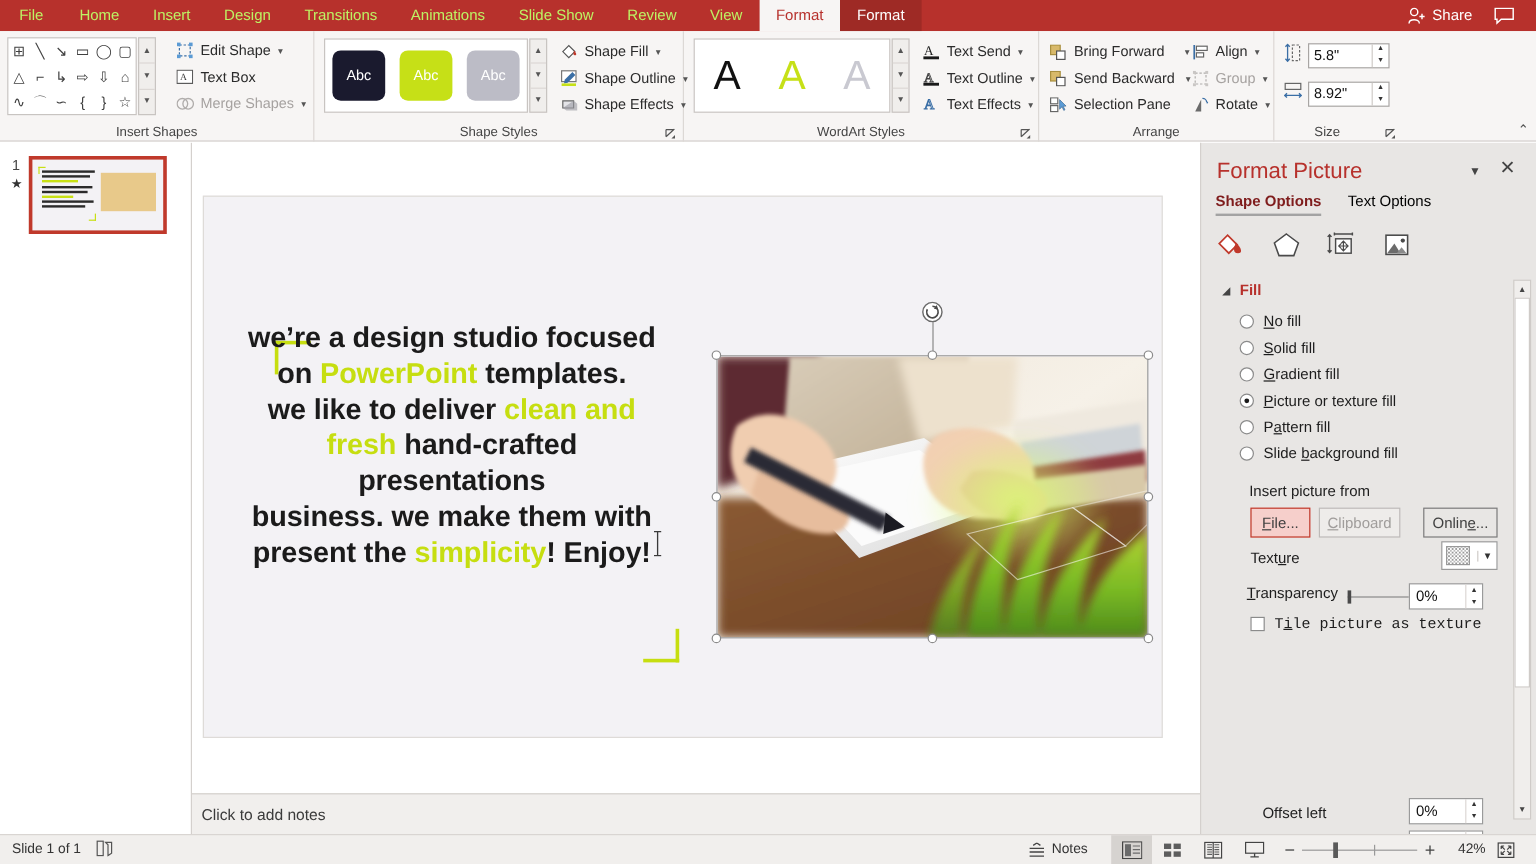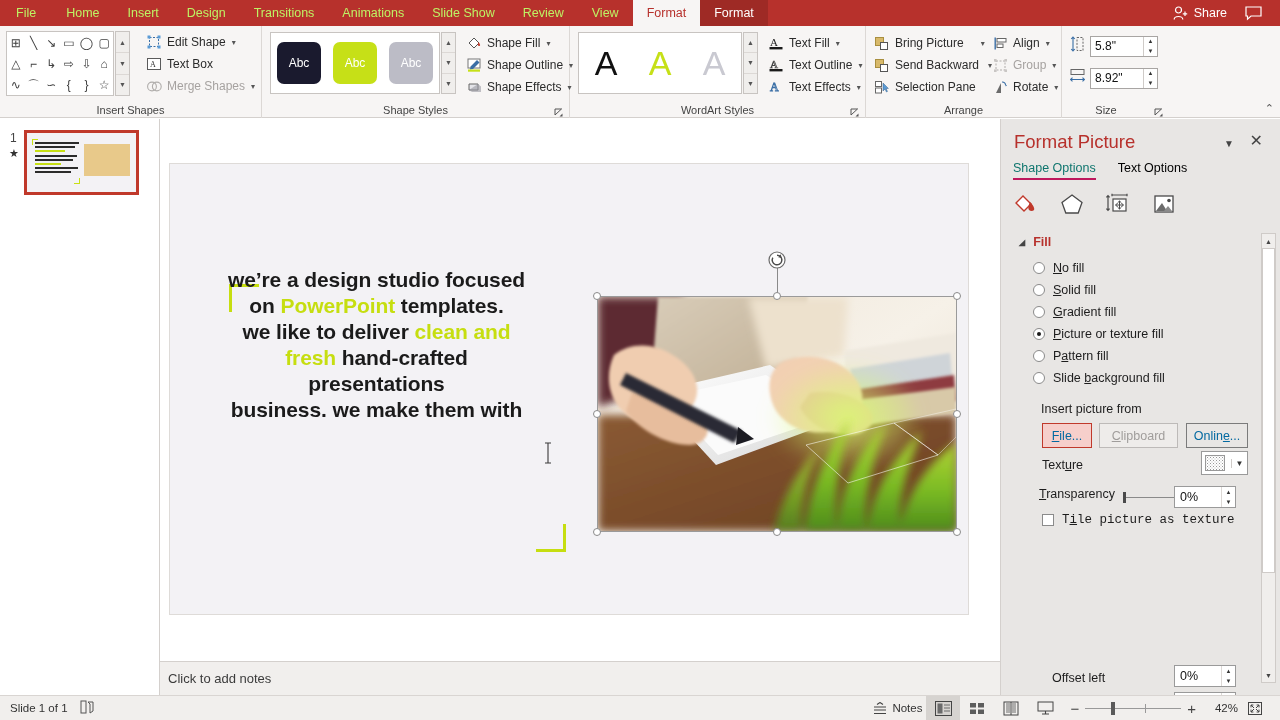--- a/index.html
+++ b/index.html
@@ -191,21 +191,21 @@
     position: absolute; left: 160px; top: 119px; width: 840px; height: 542px;
     background: #ffffff;
   }
   .slide {
     position: absolute; left: 9px; top: 44px; width: 800px; height: 452px;
     background: #f3f2f5;
     border: 1px solid #dedbd8;
   }
   .slide-text {
     position: absolute; left: 34px; top: 103px; width: 345px;
-    text-align: center; font-size: 21px; font-weight: bold;
+    text-align: center; font-size: 24px; font-weight: bold;
     line-height: 1.24; color: #1b1b1b;
     letter-spacing: -0.1px;
   }
   .slide-text .hl { color: #c6de10; }
   .corner-tl2 {
     position: absolute; left: 59px; top: 120px;
     width: 30px; height: 28px;
     border-left: 3px solid #c6de10; border-top: 3px solid #c6de10;
   }
   .corner-br2 {
@@ -261,22 +261,22 @@
   }
   .pane-close {
     position: absolute; right: 17px; top: 14px; font-size: 16px; color: #444;
     line-height: 1;
   }
   .pane-tabs {
     position: absolute; left: 12px; top: 42px; display: flex; gap: 22px;
   }
   .pane-tab { font-size: 12.5px; color: #000000; padding-bottom: 3px; }
   .pane-tab.active {
-    color: #0f766e; font-weight: normal;
-    border-bottom: 2px solid #be185d;
+    color: #7f1d1d; font-weight: bold;
+    border-bottom: 2px solid #a3a3a3;
   }
   .pane-icons {
     position: absolute; left: 10px; top: 72px;
     display: flex; gap: 16px; align-items: center;
   }
   .pane-ico {
     width: 30px; height: 26px; display: flex; align-items: center;
     justify-content: center;
   }
   .pane-body {
@@ -304,21 +304,21 @@
     width: 4px; height: 4px; border-radius: 50%; background: #1a1a1a;
   }
   .lbl-under { text-decoration: none; }
   .lbl-under u { text-decoration: underline; }
 
   .field-label {
     position: absolute; font-size: 12.5px; color: #1d1d1d;
   }
   .pbtn {
     position: absolute; height: 25px; border: 1px solid #7b7b7b;
-    background: #e8e6e4; font-size: 12.5px; color: #0369a1;
+    background: #e8e6e4; font-size: 12.5px; color: #404040;
     display: flex; align-items: center; justify-content: center;
   }
   .pbtn.hot { background: #f6cfcb; border-color: #c0392b; }
   .pbtn.dis { color: #a09d9b; border-color: #bdbab8; background: #eeecea; }
   .combo {
     position: absolute; height: 24px; border: 1px solid #9a9a9a;
     background: #fff; display: flex; align-items: center;
   }
   .combo .sw {
     width: 20px; height: 16px; margin-left: 3px;
@@ -575,21 +575,21 @@
         <div>▼</div>
       </div>
       <div style="position:absolute; left:194px; top:6px;">
         <div class="rbtn">
           <span class="ic">
             <svg width="14" height="14" viewBox="0 0 14 14">
               <text x="1" y="10" font-size="11" fill="#222" font-family="Liberation Serif, serif">A</text>
               <rect x="0.5" y="11" width="13" height="2.4" fill="#1a1a1a"></rect>
             </svg>
           </span>
-          <span>Text Fill</span>
+          <span>Text Send</span>
           <span class="caret">▾</span>
         </div>
         <div class="rbtn">
           <span class="ic">
             <svg width="14" height="14" viewBox="0 0 14 14">
               <text x="1" y="10" font-size="11" fill="none" stroke="#444" stroke-width="0.7" font-family="Liberation Serif, serif">A</text>
               <rect x="0.5" y="11" width="13" height="2.4" fill="#1a1a1a"></rect>
             </svg>
           </span>
           <span>Text Outline</span>
@@ -616,21 +616,21 @@
 
     <div class="rgroup" style="left:866px; width:196px;">
       <div style="position:absolute; left:4px; top:6px;">
         <div class="rbtn">
           <span class="ic">
             <svg width="14" height="13" viewBox="0 0 14 13">
               <rect x="0.5" y="0.5" width="8" height="8" fill="#d8b96a" stroke="#a98f3f"></rect>
               <rect x="5.5" y="5.5" width="7" height="7" fill="#fff" stroke="#555"></rect>
             </svg>
           </span>
-          <span>Bring Picture</span>
+          <span>Bring Forward</span>
           <span class="caret" style="margin-left:12px;">▾</span>
         </div>
         <div class="rbtn">
           <span class="ic">
             <svg width="14" height="13" viewBox="0 0 14 13">
               <rect x="0.5" y="0.5" width="8" height="8" fill="#d8b96a" stroke="#a98f3f"></rect>
               <rect x="5.5" y="5.5" width="7" height="7" fill="#fff" stroke="#555"></rect>
             </svg>
           </span>
           <span>Send Backward</span>
@@ -770,20 +770,23 @@
           <span>we like to deliver </span><span class="hl">clean and</span>
         </div>
         <div>
           <span class="hl">fresh</span><span> hand-crafted</span>
         </div>
         <div>
           <span>presentations</span>
         </div>
         <div>
           <span>business. we make them with</span>
+        </div>
+        <div>
+          <span>present the </span><span class="hl">simplicity</span><span>! Enjoy!</span>
         </div>
       </div>
 
       <div class="picframe">
         <div class="pic">
           <svg width="358" height="234" viewBox="0 0 358 234" preserveAspectRatio="none">
             <defs>
               <linearGradient id="bgw" x1="0" y1="0" x2="1" y2="1">
                 <stop offset="0" stop-color="#efe6d9"></stop>
                   <stop offset="0.5" stop-color="#f6f1e8"></stop>
@@ -960,21 +963,21 @@
       <div class="radio-row" style="top:144px;">
         <span class="radio"></span>
         <span class="lbl-under">Slide <u>b</u>ackground fill</span>
       </div>
 
       <div class="field-label" style="left:40px; top:175px;">Insert picture from</div>
 
       <div class="pbtn hot" style="left:41px; top:196px; width:50px;">
         <span><u>F</u>ile...</span>
       </div>
-      <div class="pbtn dis" style="left:98px; top:196px; width:79px;">
+      <div class="pbtn dis" style="left:98px; top:196px; width:68px;">
         <span><u>C</u>lipboard</span>
       </div>
       <div class="pbtn" style="left:185px; top:196px; width:62px;">
         <span>Onlin<u>e</u>...</span>
       </div>
 
       <div class="field-label" style="left:41px; top:231px;">Text<u>u</u>re</div>
       <div class="combo" style="left:200px; top:224px; width:47px;">
         <span class="sw"></span>
         <span class="cdrop">▼</span>
@@ -1027,21 +1030,21 @@
     <div class="sleft">
       <span>Slide 1 of 1</span>
       <span>
         <svg width="15" height="14" viewBox="0 0 15 14">
           <rect x="1" y="1" width="5" height="12" fill="none" stroke="#555" stroke-width="1"></rect>
           <path d="M8 2 L13 2 L13 11 L10 13 L10 4 Z" fill="none" stroke="#555" stroke-width="1"></path>
         </svg>
       </span>
     </div>
     <div class="sright">
-      <span style="display:flex;align-items:center;gap:5px;padding-right:4px;">
+      <span style="display:flex;align-items:center;gap:5px;padding-right:20px;">
         <svg width="14" height="13" viewBox="0 0 14 13">
           <path d="M1 5 H13 M1 8 H13 M4 2.5 L7 0.5 L10 2.5 M1 11.5 H13" stroke="#444" stroke-width="1.1" fill="none"></path>
         </svg>
         <span>Notes</span>
       </span>
       <span class="vbtn sel">
         <svg width="17" height="15" viewBox="0 0 17 15">
           <rect x="0.5" y="0.5" width="16" height="14" fill="none" stroke="#444"></rect>
           <rect x="2.5" y="2.5" width="5" height="10" fill="#6b6b6b"></rect>
           <path d="M9 4 H15 M9 7 H15 M9 10 H15" stroke="#6b6b6b" stroke-width="1"></path>

